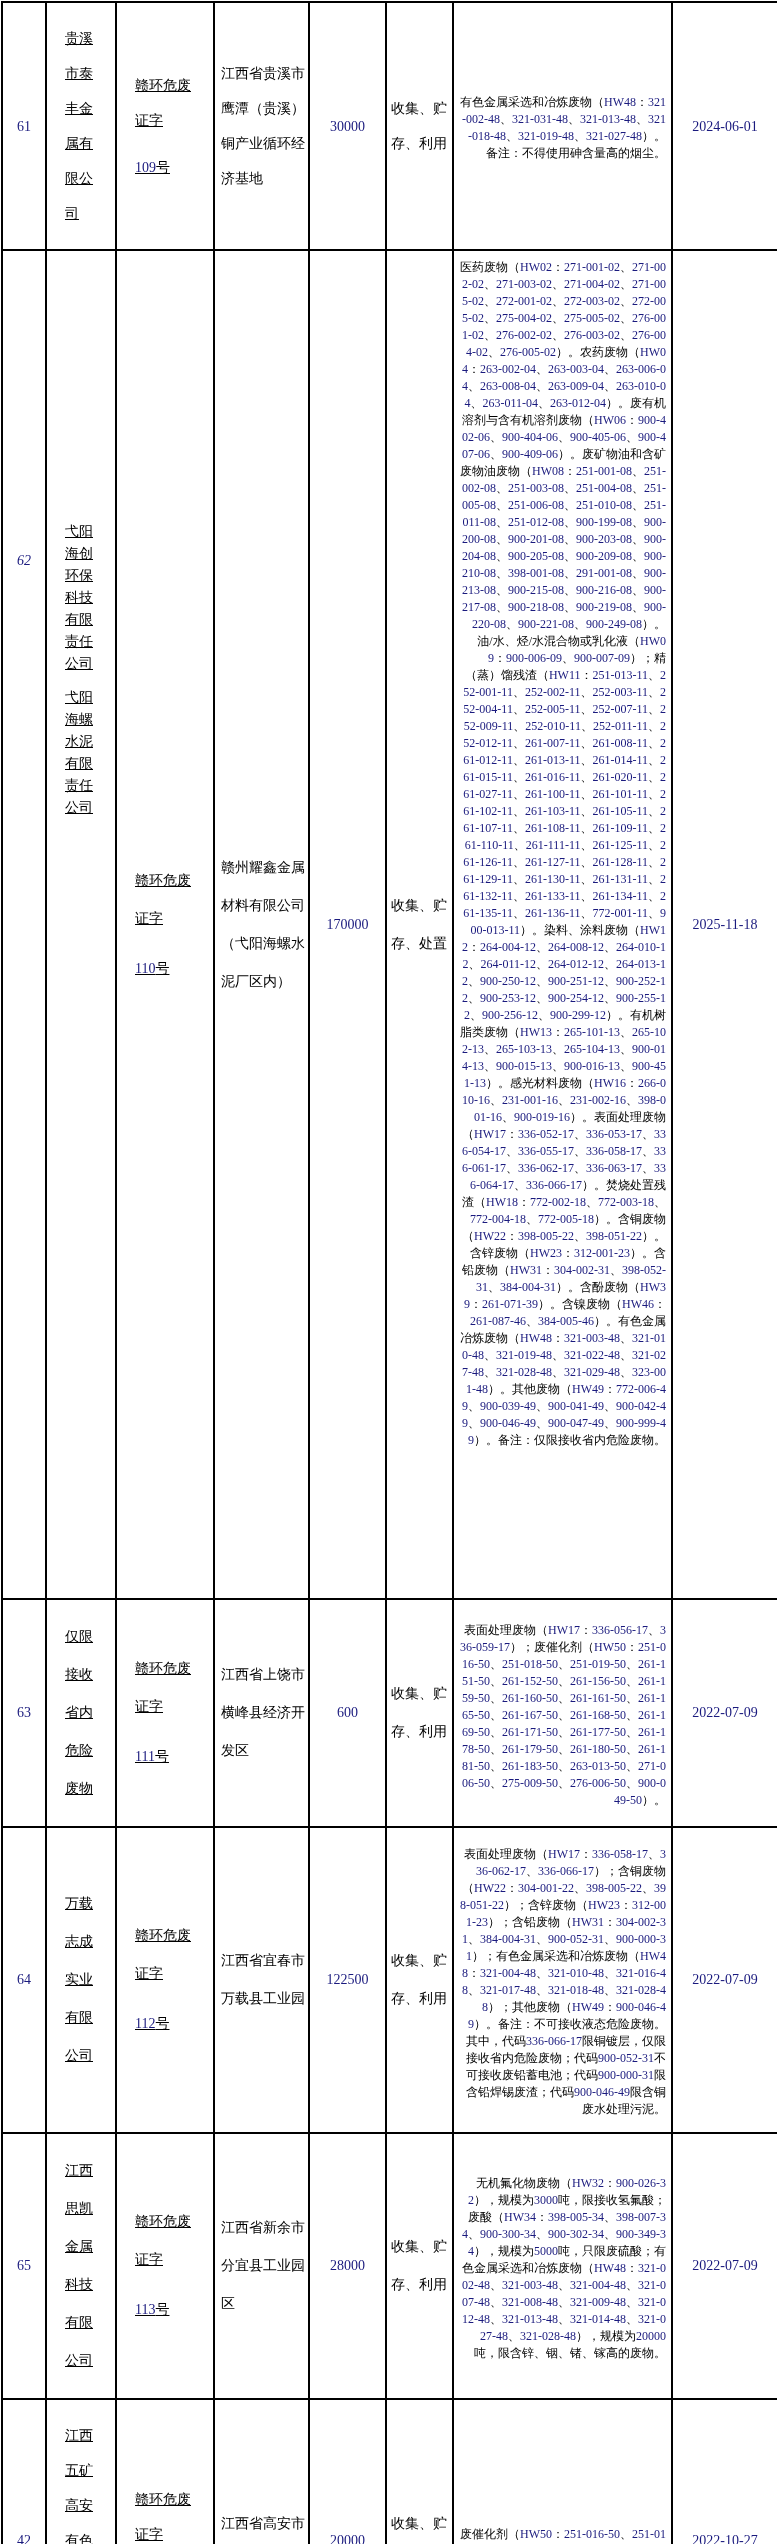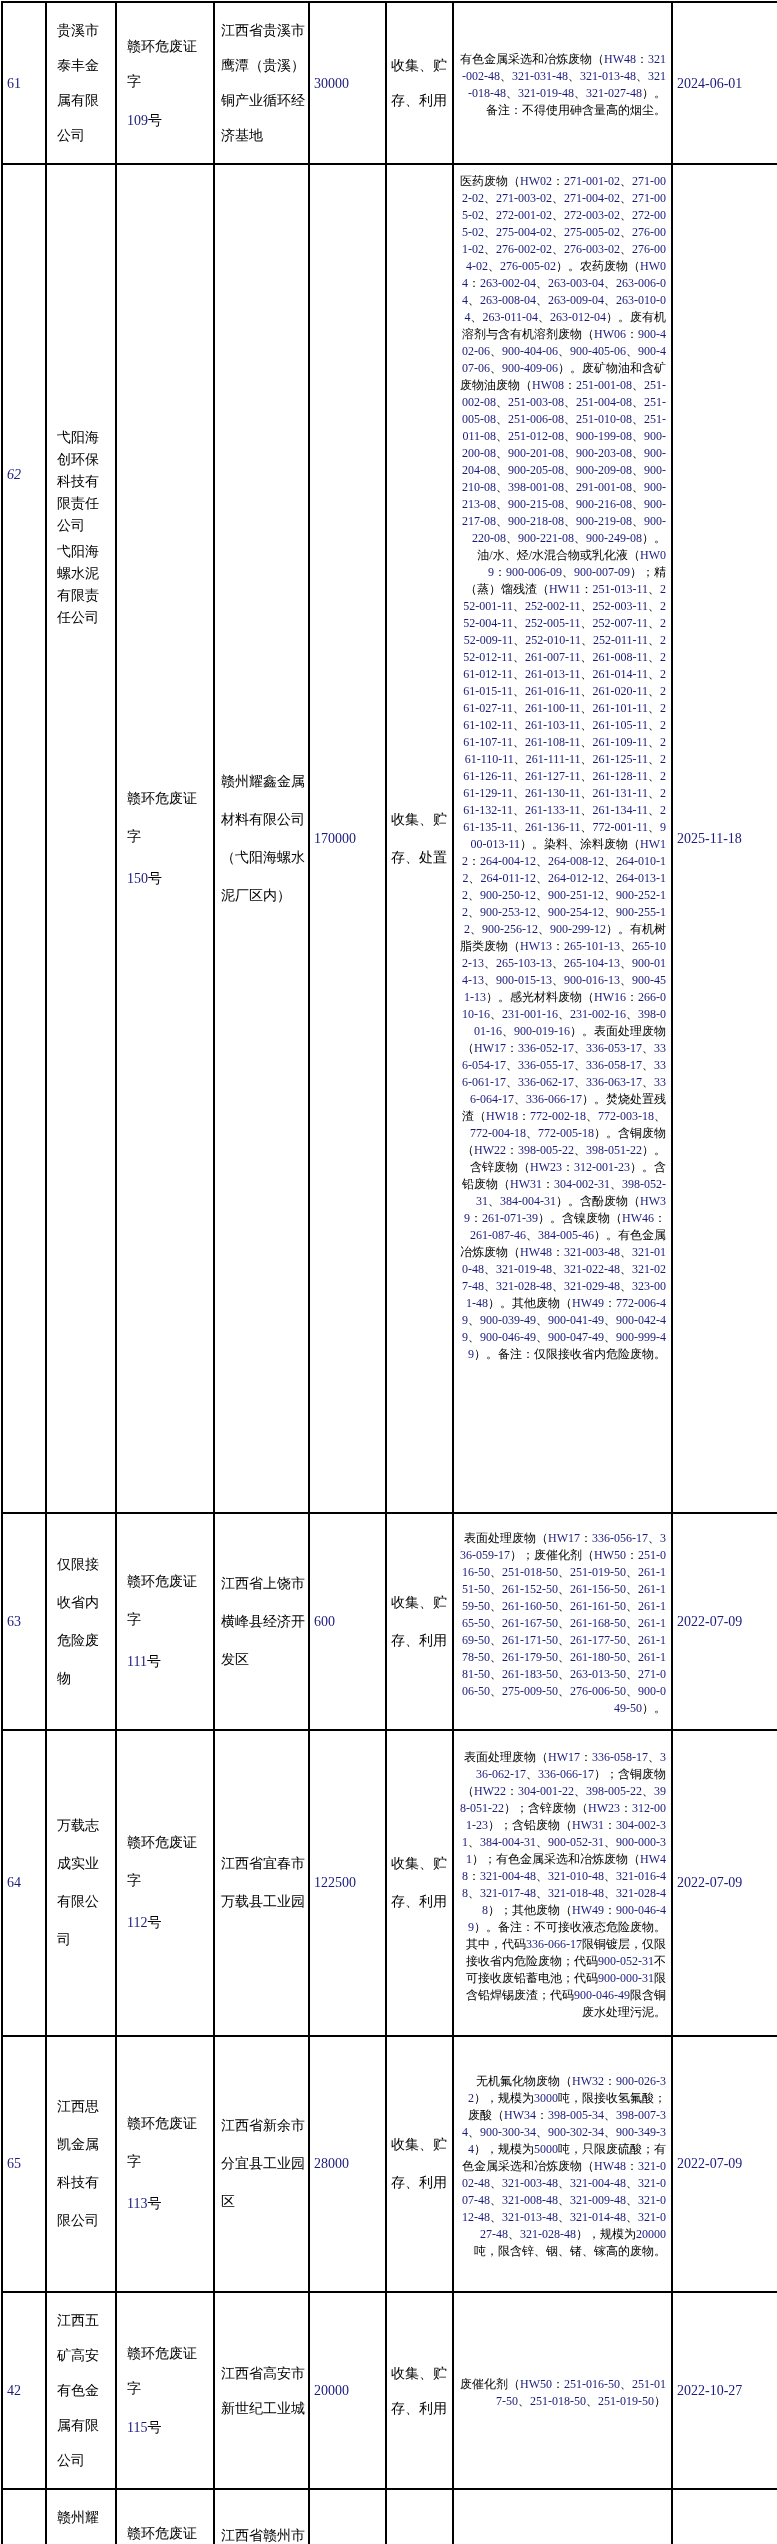--- a/index.html
+++ b/index.html
@@ -25,29 +25,29 @@
   
   col.w-num{width:44px;}
   col.w-comp{width:70px;}
   col.w-lic{width:98px;}
   col.w-addr{width:95px;}
   col.w-qty{width:77px;}
   col.w-op{width:67px;}
   col.w-waste{width:219px;}
   col.w-date{width:106px;}
 
-  td.c-num,td.c-qty,td.c-date{line-height:20px;}
+  td.c-num,td.c-qty,td.c-date{text-align:center;line-height:20px;}
   td.c-comp,td.c-addr,td.c-lic{padding-left:6px;padding-right:3px;}
   td.c-waste{
     font-size:12px;
     line-height:17px;
     padding:8px 5px 4px 6px;
     text-align:right;
   }
-  .para{margin:4px;}
+  .para{margin:12px;text-decoration:underline;}
   .lat{color:#1a1a7e;}
 
   
   tr.r61{height:143px;}
   tr.r62{height:1349px;}
   tr.r63{height:217px;}
   tr.r64{height:306px;}
   tr.r65{height:256px;}
   tr.r66{height:140px;}
   tr.r67{height:114px;}
@@ -97,21 +97,21 @@
   </tr>
 
   <tr class="r62">
     <td class="c-num"><span class="lat">62</span></td>
     <td class="c-comp">
       <div class="para">弋阳海创环保科技有限责任公司</div>
       <div class="para">弋阳海螺水泥有限责任公司</div>
     </td>
     <td class="c-lic">
           <div class="para">赣环危废证字</div>
-          <div class="para"><span class="lat">150</span>号</div>
+          <div class="para"><span class="lat">110</span>号</div>
         </td>
     <td class="c-addr">赣州耀鑫金属材料有限公司（弋阳海螺水泥厂区内）</td>
     <td class="c-qty"><span class="lat">170000</span></td>
     <td class="c-op">收集、贮存、处置</td>
     <td class="c-waste">医药废物（<span class="lat">HW02</span>：<span class="lat">271-001-02</span>、<span class="lat">271-002-02</span>、<span class="lat">271-003-02</span>、<span class="lat">271-004-02</span>、<span class="lat">271-005-02</span>、<span class="lat">272-001-02</span>、<span class="lat">272-003-02</span>、<span class="lat">272-005-02</span>、<span class="lat">275-004-02</span>、<span class="lat">275-005-02</span>、<span class="lat">276-001-02</span>、<span class="lat">276-002-02</span>、<span class="lat">276-003-02</span>、<span class="lat">276-004-02</span>、<span class="lat">276-005-02</span>）。农药废物（<span class="lat">HW04</span>：<span class="lat">263-002-04</span>、<span class="lat">263-003-04</span>、<span class="lat">263-006-04</span>、<span class="lat">263-008-04</span>、<span class="lat">263-009-04</span>、<span class="lat">263-010-04</span>、<span class="lat">263-011-04</span>、<span class="lat">263-012-04</span>）。废有机溶剂与含有机溶剂废物（<span class="lat">HW06</span>：<span class="lat">900-402-06</span>、<span class="lat">900-404-06</span>、<span class="lat">900-405-06</span>、<span class="lat">900-407-06</span>、<span class="lat">900-409-06</span>）。废矿物油和含矿废物油废物（<span class="lat">HW08</span>：<span class="lat">251-001-08</span>、<span class="lat">251-002-08</span>、<span class="lat">251-003-08</span>、<span class="lat">251-004-08</span>、<span class="lat">251-005-08</span>、<span class="lat">251-006-08</span>、<span class="lat">251-010-08</span>、<span class="lat">251-011-08</span>、<span class="lat">251-012-08</span>、<span class="lat">900-199-08</span>、<span class="lat">900-200-08</span>、<span class="lat">900-201-08</span>、<span class="lat">900-203-08</span>、<span class="lat">900-204-08</span>、<span class="lat">900-205-08</span>、<span class="lat">900-209-08</span>、<span class="lat">900-210-08</span>、<span class="lat">398-001-08</span>、<span class="lat">291-001-08</span>、<span class="lat">900-213-08</span>、<span class="lat">900-215-08</span>、<span class="lat">900-216-08</span>、<span class="lat">900-217-08</span>、<span class="lat">900-218-08</span>、<span class="lat">900-219-08</span>、<span class="lat">900-220-08</span>、<span class="lat">900-221-08</span>、<span class="lat">900-249-08</span>）。油/水、烃/水混合物或乳化液（<span class="lat">HW09</span>：<span class="lat">900-006-09</span>、<span class="lat">900-007-09</span>）；精（蒸）馏残渣（<span class="lat">HW11</span>：<span class="lat">251-013-11</span>、<span class="lat">252-001-11</span>、<span class="lat">252-002-11</span>、<span class="lat">252-003-11</span>、<span class="lat">252-004-11</span>、<span class="lat">252-005-11</span>、<span class="lat">252-007-11</span>、<span class="lat">252-009-11</span>、<span class="lat">252-010-11</span>、<span class="lat">252-011-11</span>、<span class="lat">252-012-11</span>、<span class="lat">261-007-11</span>、<span class="lat">261-008-11</span>、<span class="lat">261-012-11</span>、<span class="lat">261-013-11</span>、<span class="lat">261-014-11</span>、<span class="lat">261-015-11</span>、<span class="lat">261-016-11</span>、<span class="lat">261-020-11</span>、<span class="lat">261-027-11</span>、<span class="lat">261-100-11</span>、<span class="lat">261-101-11</span>、<span class="lat">261-102-11</span>、<span class="lat">261-103-11</span>、<span class="lat">261-105-11</span>、<span class="lat">261-107-11</span>、<span class="lat">261-108-11</span>、<span class="lat">261-109-11</span>、<span class="lat">261-110-11</span>、<span class="lat">261-111-11</span>、<span class="lat">261-125-11</span>、<span class="lat">261-126-11</span>、<span class="lat">261-127-11</span>、<span class="lat">261-128-11</span>、<span class="lat">261-129-11</span>、<span class="lat">261-130-11</span>、<span class="lat">261-131-11</span>、<span class="lat">261-132-11</span>、<span class="lat">261-133-11</span>、<span class="lat">261-134-11</span>、<span class="lat">261-135-11</span>、<span class="lat">261-136-11</span>、<span class="lat">772-001-11</span>、<span class="lat">900-013-11</span>）。染料、涂料废物（<span class="lat">HW12</span>：<span class="lat">264-004-12</span>、<span class="lat">264-008-12</span>、<span class="lat">264-010-12</span>、<span class="lat">264-011-12</span>、<span class="lat">264-012-12</span>、<span class="lat">264-013-12</span>、<span class="lat">900-250-12</span>、<span class="lat">900-251-12</span>、<span class="lat">900-252-12</span>、<span class="lat">900-253-12</span>、<span class="lat">900-254-12</span>、<span class="lat">900-255-12</span>、<span class="lat">900-256-12</span>、<span class="lat">900-299-12</span>）。有机树脂类废物（<span class="lat">HW13</span>：<span class="lat">265-101-13</span>、<span class="lat">265-102-13</span>、<span class="lat">265-103-13</span>、<span class="lat">265-104-13</span>、<span class="lat">900-014-13</span>、<span class="lat">900-015-13</span>、<span class="lat">900-016-13</span>、<span class="lat">900-451-13</span>）。感光材料废物（<span class="lat">HW16</span>：<span class="lat">266-010-16</span>、<span class="lat">231-001-16</span>、<span class="lat">231-002-16</span>、<span class="lat">398-001-16</span>、<span class="lat">900-019-16</span>）。表面处理废物（<span class="lat">HW17</span>：<span class="lat">336-052-17</span>、<span class="lat">336-053-17</span>、<span class="lat">336-054-17</span>、<span class="lat">336-055-17</span>、<span class="lat">336-058-17</span>、<span class="lat">336-061-17</span>、<span class="lat">336-062-17</span>、<span class="lat">336-063-17</span>、<span class="lat">336-064-17</span>、<span class="lat">336-066-17</span>）。焚烧处置残渣（<span class="lat">HW18</span>：<span class="lat">772-002-18</span>、<span class="lat">772-003-18</span>、<span class="lat">772-004-18</span>、<span class="lat">772-005-18</span>）。含铜废物（<span class="lat">HW22</span>：<span class="lat">398-005-22</span>、<span class="lat">398-051-22</span>）。含锌废物（<span class="lat">HW23</span>：<span class="lat">312-001-23</span>）。含铅废物（<span class="lat">HW31</span>：<span class="lat">304-002-31</span>、<span class="lat">398-052-31</span>、<span class="lat">384-004-31</span>）。含酚废物（<span class="lat">HW39</span>：<span class="lat">261-071-39</span>）。含镍废物（<span class="lat">HW46</span>：<span class="lat">261-087-46</span>、<span class="lat">384-005-46</span>）。有色金属冶炼废物（<span class="lat">HW48</span>：<span class="lat">321-003-48</span>、<span class="lat">321-010-48</span>、<span class="lat">321-019-48</span>、<span class="lat">321-022-48</span>、<span class="lat">321-027-48</span>、<span class="lat">321-028-48</span>、<span class="lat">321-029-48</span>、<span class="lat">323-001-48</span>）。其他废物（<span class="lat">HW49</span>：<span class="lat">772-006-49</span>、<span class="lat">900-039-49</span>、<span class="lat">900-041-49</span>、<span class="lat">900-042-49</span>、<span class="lat">900-046-49</span>、<span class="lat">900-047-49</span>、<span class="lat">900-999-49</span>）。备注：仅限接收省内危险废物。</td>
     <td class="c-date"><span class="lat">2025-11-18</span></td>
   </tr>
 
   <tr class="r63">
     <td class="c-num"><span class="lat">63</span></td>

